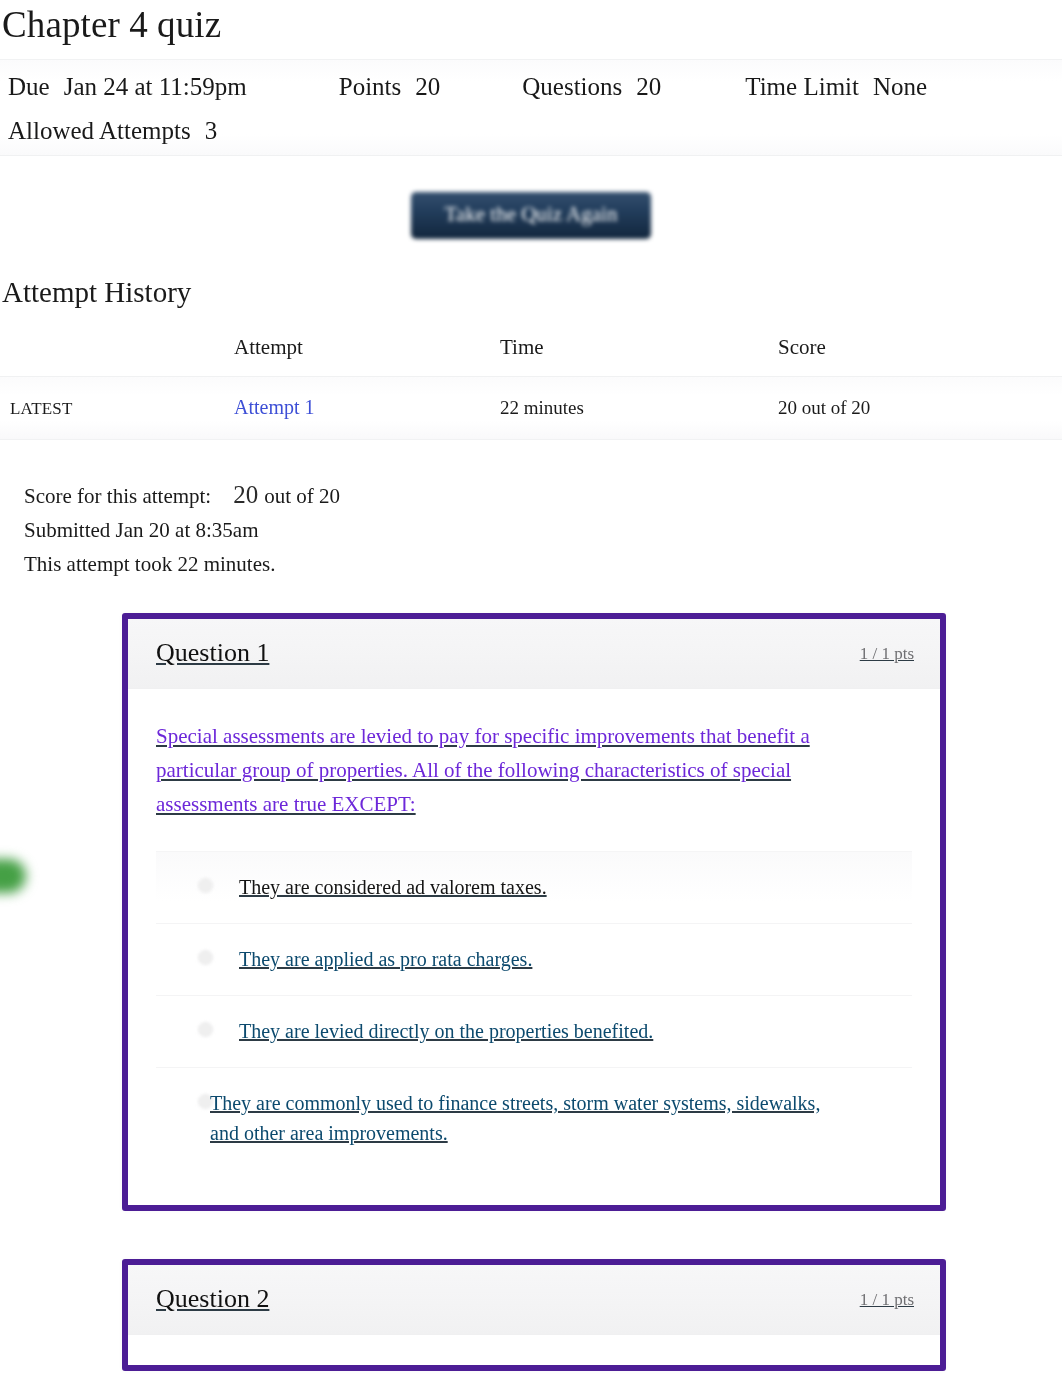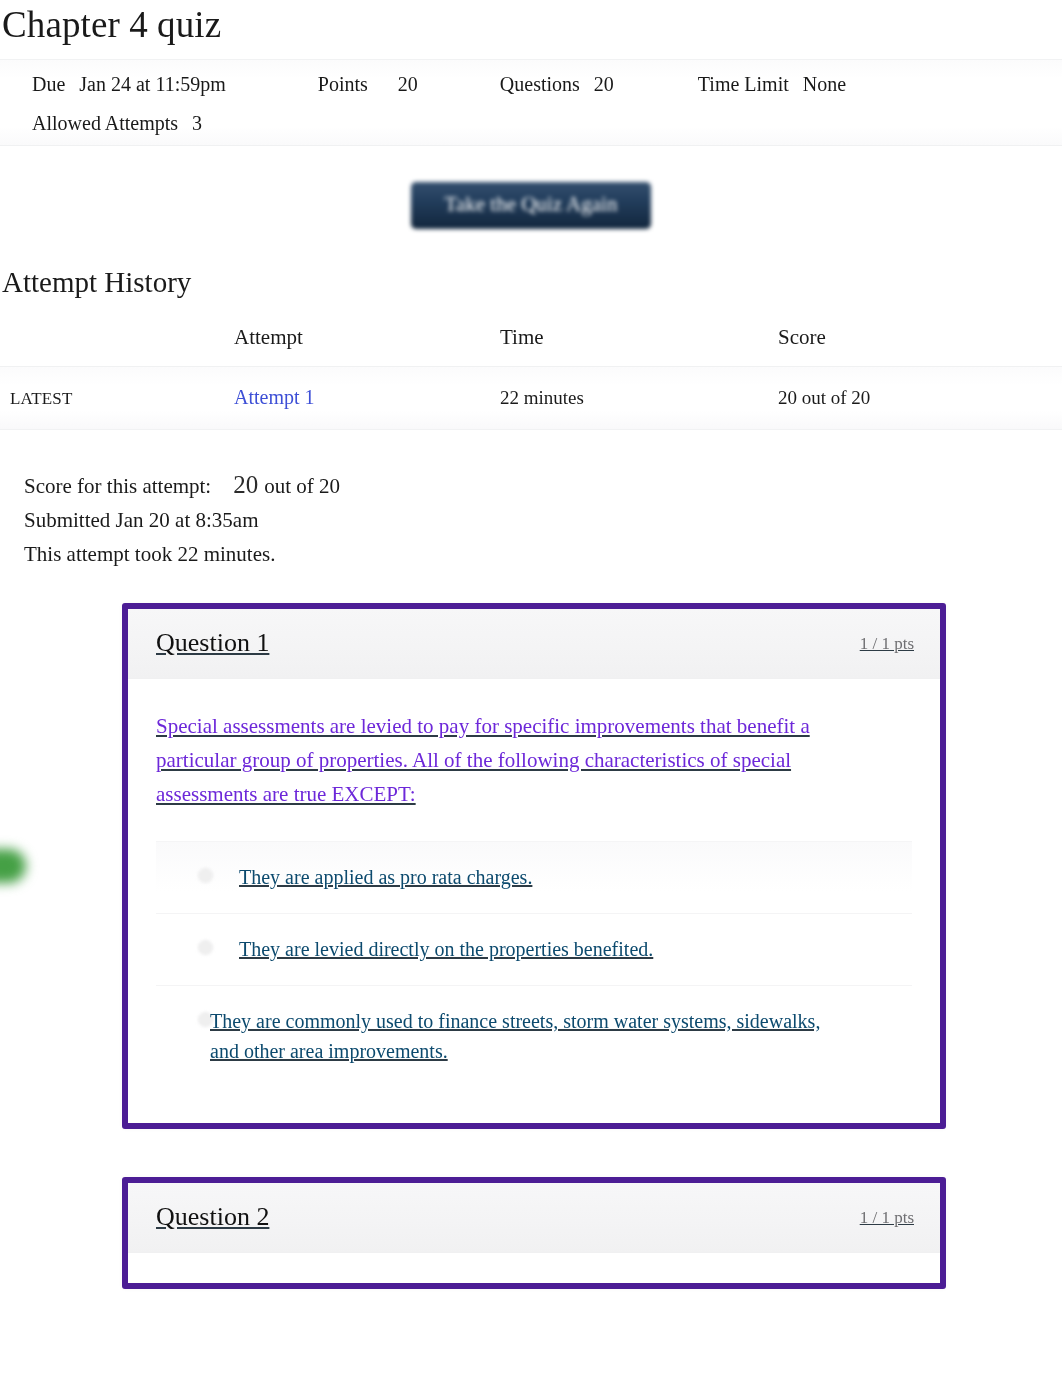--- a/index.html
+++ b/index.html
@@ -32,33 +32,32 @@
   .quiz-infobar {
     margin-top: 16px;
     border-top: 1px solid #f1f2f3;
     border-bottom: 1px solid #f0f1f2;
     background: linear-gradient(to bottom, #fbfbfc 0%, #ffffff 22%, #ffffff 78%, #fafafb 100%);
     padding: 14px 0 12px 0;
   }
   .info-row {
     display: flex;
     align-items: baseline;
-    font-size: 20px;
+    font-size: 25px;
     line-height: 1.0;
     color: #191919;
     padding: 0 0 0 8px;
     white-space: nowrap;
-    margin-left: 24px;
   }
   .info-row + .info-row { margin-top: 19px; }
   .info-label { color: #191919; }
   .info-value { color: #191919; }
   .ipair { display: inline-flex; align-items: baseline; }
   .ipair .info-value { margin-left: 14px; }
-  .gap-a { margin-left: 92px; gap: 16px; }
+  .gap-a { margin-left: 92px; }
   .gap-b { margin-left: 82px; }
   .gap-c { margin-left: 84px; }
 
   
   .button-wrap {
     height: 122px;
     display: flex;
     align-items: center;
     justify-content: center;
     padding-bottom: 4px;
@@ -315,20 +314,24 @@
   <div class="correct-pill"></div>
 
   <div class="question-card">
     <div class="question-header">
       <span class="question-name">Question 1</span>
       <span class="question-points">1 / 1 pts</span>
     </div>
     <div class="question-body">
       <p class="question-text">Special assessments are levied to pay for specific improvements that benefit a particular group of properties. All of the following characteristics of special assessments are true EXCEPT:</p>
       <div class="answers">
+        <div class="answer-row selected">
+          <span class="answer-marker"></span>
+          <span class="answer-text">They are considered ad valorem taxes.</span>
+        </div>
         <div class="answer-row">
           <span class="answer-marker"></span>
           <span class="answer-text">They are applied as pro rata charges.</span>
         </div>
         <div class="answer-row">
           <span class="answer-marker"></span>
           <span class="answer-text">They are levied directly on the properties benefited.</span>
         </div>
         <div class="answer-row wide">
           <span class="answer-marker"></span>

